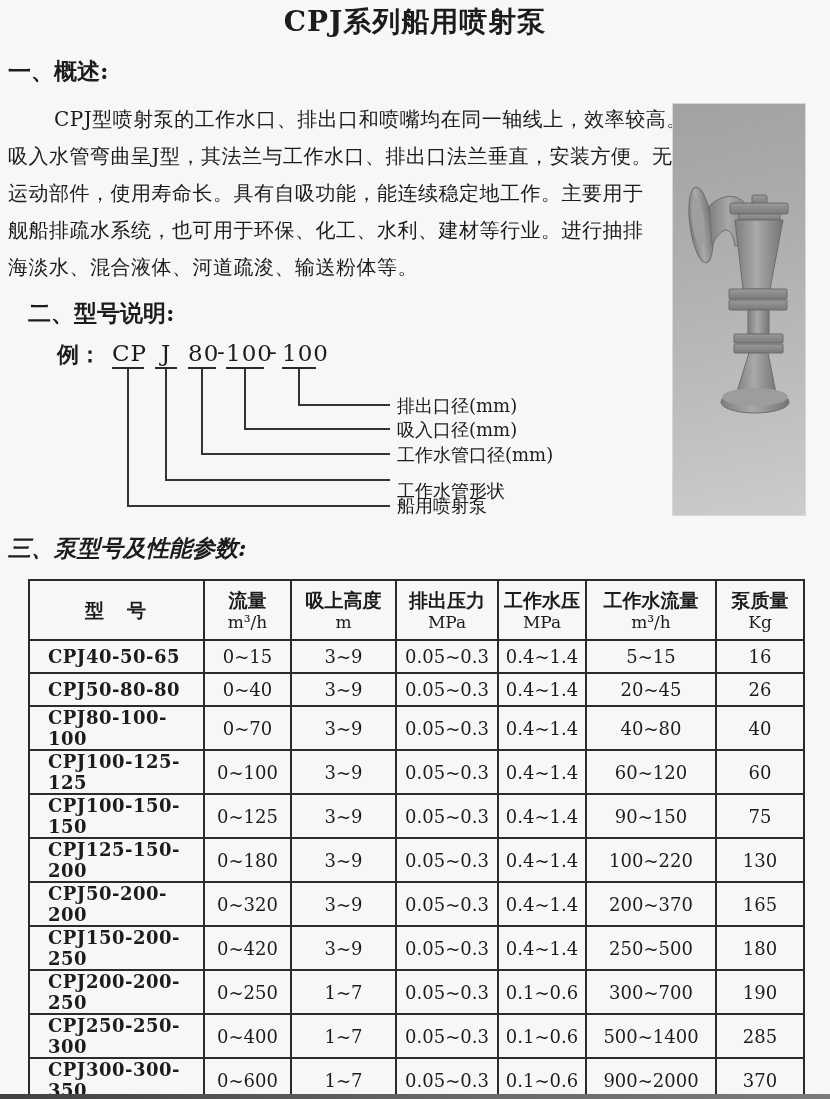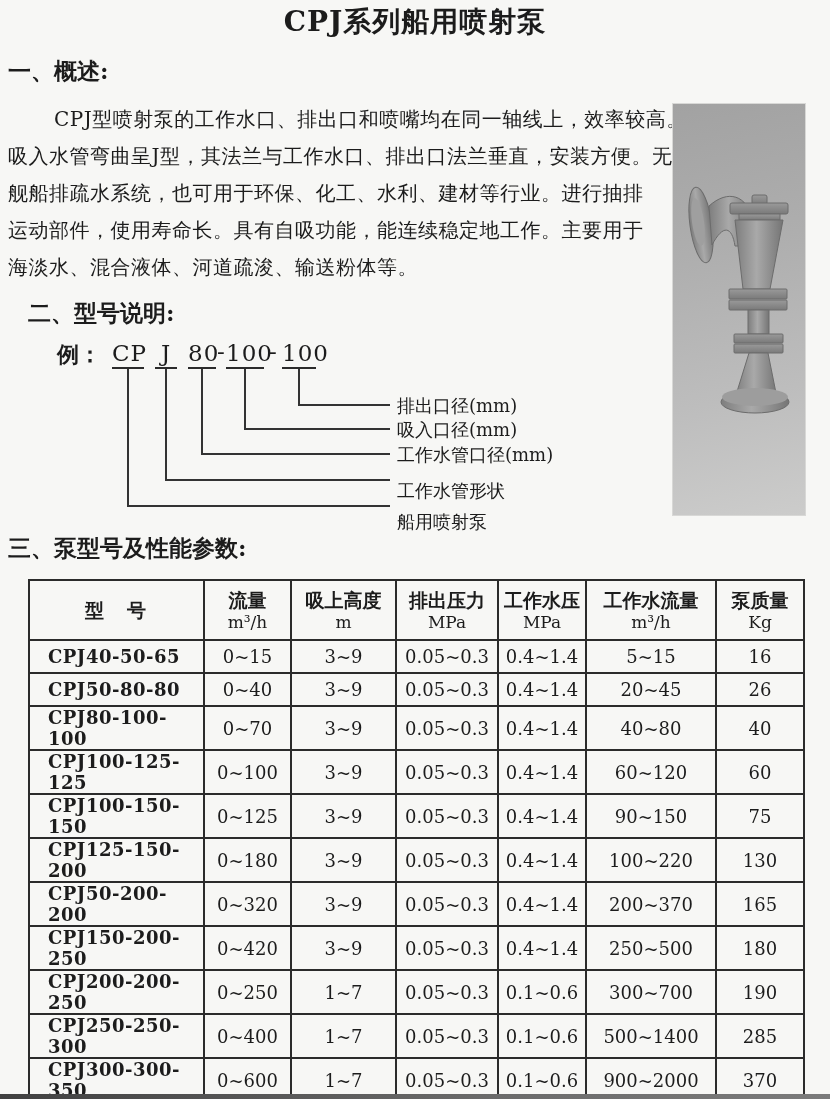--- a/index.html
+++ b/index.html
@@ -8,21 +8,21 @@
     background:#f7f7f5;color:#1c1c1c;overflow:hidden;
     font-family:"DejaVu Serif","Liberation Serif",serif;
   }
   .title{
     position:absolute;top:3px;left:0;width:100%;text-align:center;
     font-size:28px;font-weight:bold;letter-spacing:1px;
   }
   .sec-heading{position:absolute;left:8px;font-size:23px;font-weight:bold;white-space:nowrap;}
   .h-overview{top:56px;}
   .h-model{top:298px;margin-left:20px;}
-  .h-table{top:533px;}
+  .h-table{top:533px;font-style:italic;}
   .para{position:absolute;left:8px;top:101px;width:662px;}
   .pline{height:37px;line-height:37px;font-size:20px;white-space:nowrap;letter-spacing:0.5px;}
   .pline.indent{padding-left:46px;}
   .photo{
     position:absolute;left:673px;top:104px;width:132px;height:411px;
     background:linear-gradient(168deg,#a2a2a2 0%,#aeaeae 35%,#bdbdbd 70%,#cccccb 100%);
     box-shadow:0 0 0 1px #d8d8d6;
   }
   .example-label{position:absolute;left:57px;top:340px;font-size:22px;font-weight:bold;}
   .seg{
@@ -56,22 +56,22 @@
 
 <div class="page">
 
   <div class="title">CPJ系列船用喷射泵</div>
 
   <div class="sec-heading h-overview">一、概述:</div>
 
   <div class="para">
       <div class="pline indent">CPJ型喷射泵的工作水口、排出口和喷嘴均在同一轴线上，效率较高。</div>
       <div class="pline">吸入水管弯曲呈J型，其法兰与工作水口、排出口法兰垂直，安装方便。无</div>
+      <div class="pline">运动部件，使用寿命长。具有自吸功能，能连续稳定地工作。主要用于</div>
       <div class="pline">舰船排疏水系统，也可用于环保、化工、水利、建材等行业。进行抽排</div>
-      <div class="pline">运动部件，使用寿命长。具有自吸功能，能连续稳定地工作。主要用于</div>
       <div class="pline">海淡水、混合液体、河道疏浚、输送粉体等。</div>
     </div>
 
   <div class="photo">
     <svg viewBox="0 0 132 411" width="132" height="411" xmlns="http://www.w3.org/2000/svg">
       <defs>
         <linearGradient id="mg" x1="0" y1="0" x2="1" y2="0">
           <stop offset="0" stop-color="#7e7e7e"></stop>
           <stop offset="0.45" stop-color="#a9a9a9"></stop>
           <stop offset="1" stop-color="#757575"></stop>
@@ -123,21 +123,21 @@
       <polyline points="166,369 166,480 390,480"></polyline>
       <polyline points="128,369 128,506 390,506"></polyline>
     </g>
   </svg>
 
   <div id="diagram-labels">
       <div class="dlabel" style="top: 394px;">排出口径(mm)</div>
       <div class="dlabel" style="top: 418px;">吸入口径(mm)</div>
       <div class="dlabel" style="top: 443px;">工作水管口径(mm)</div>
       <div class="dlabel" style="top: 469px; margin-top: 10px;">工作水管形状</div>
-      <div class="dlabel" style="top: 510px;">船用喷射泵</div>
+      <div class="dlabel" style="top: 495px; font-family: Liberation Serif, serif;">船用喷射泵</div>
     </div>
 
   <div class="sec-heading h-table">三、泵型号及性能参数:</div>
 
   <table class="ptable">
     <colgroup>
       <col style="width:175px">
         <col style="width:87px">
         <col style="width:105px">
       <col style="width:102px">

